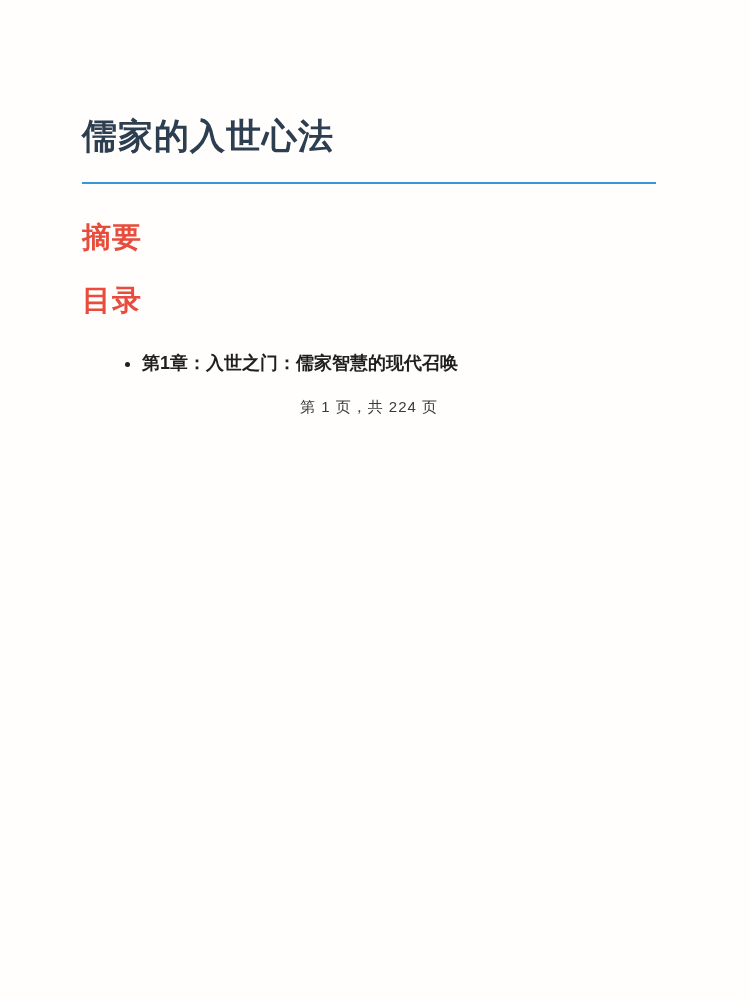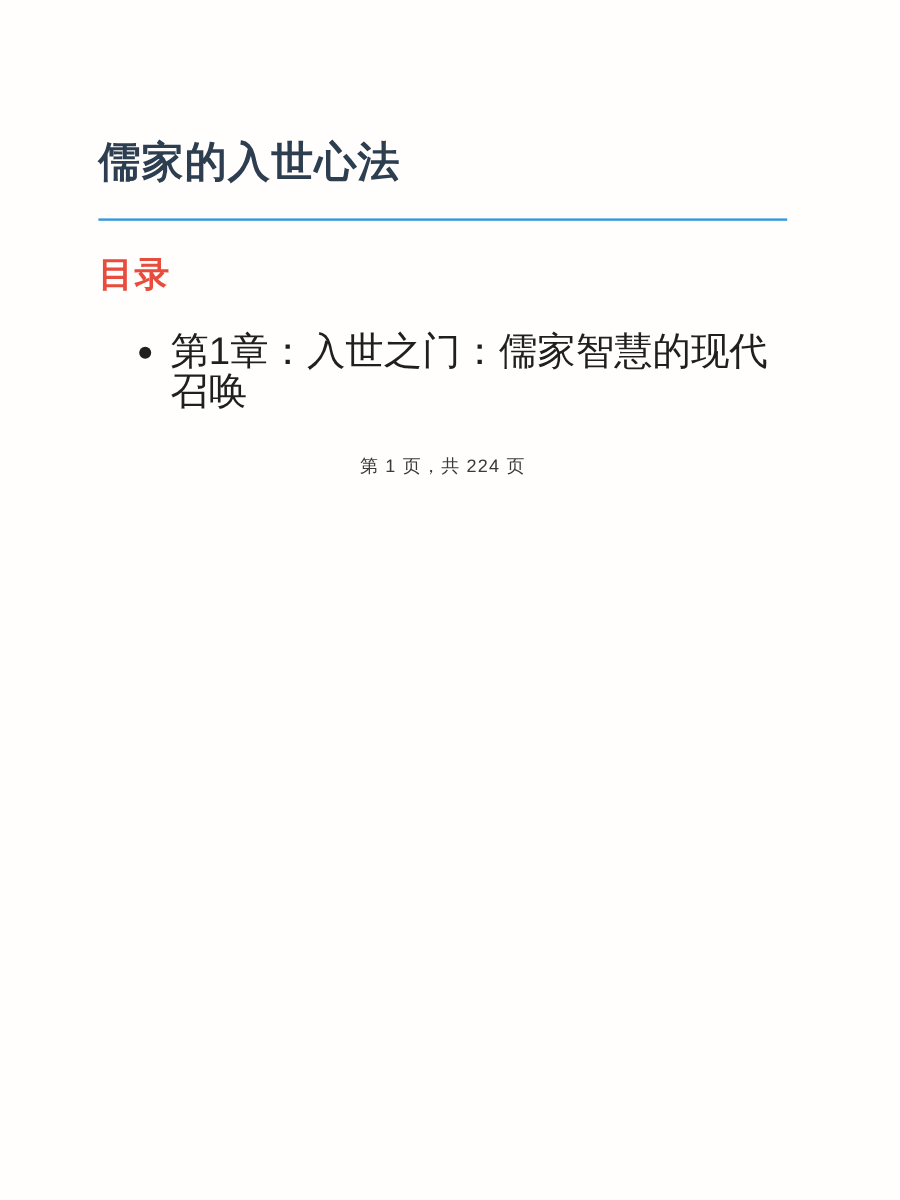--- a/index.html
+++ b/index.html
@@ -56,50 +56,52 @@
     line-height: 39px;
     color: var(--body-text);
     text-align: left;
     word-break: normal;
     overflow-wrap: break-word;
   }
   ul.toc-list {
     margin: 28px 0 0 0;
     padding-left: 60px;
     list-style: disc;
-    font-size: 32px;
+    font-size: 18px;
     color: var(--body-text);
+    font-weight: bold;
   }
   ul.toc-list > li { line-height: 34px; }
   ul.toc-sublist {
     margin: 16px 0 0 0;
     padding-left: 46px;
     list-style: circle;
   }
   ul.toc-sublist > li {
     line-height: 34px;
     margin-bottom: 15px;
   }
   .page-footer {
-    margin-top: 36px;
+    margin-top: 18px;
     text-align: center;
     font-size: 15px;
     color: var(--footer-text);
     letter-spacing: 1px;
   }
 </style>
 </head>
 <body>
 
 <div class="page">
 
   <h1 class="doc-title">儒家的入世心法</h1>
 
   <hr class="title-rule">
 
+  <h2 class="section-heading">摘要</h2>
 
 
   <h2 class="section-heading toc">目录</h2>
 
   <ul class="toc-list">
     <li>
       <span>第1章：入世之门：儒家智慧的现代召唤</span>
     </li>
   </ul>
 

